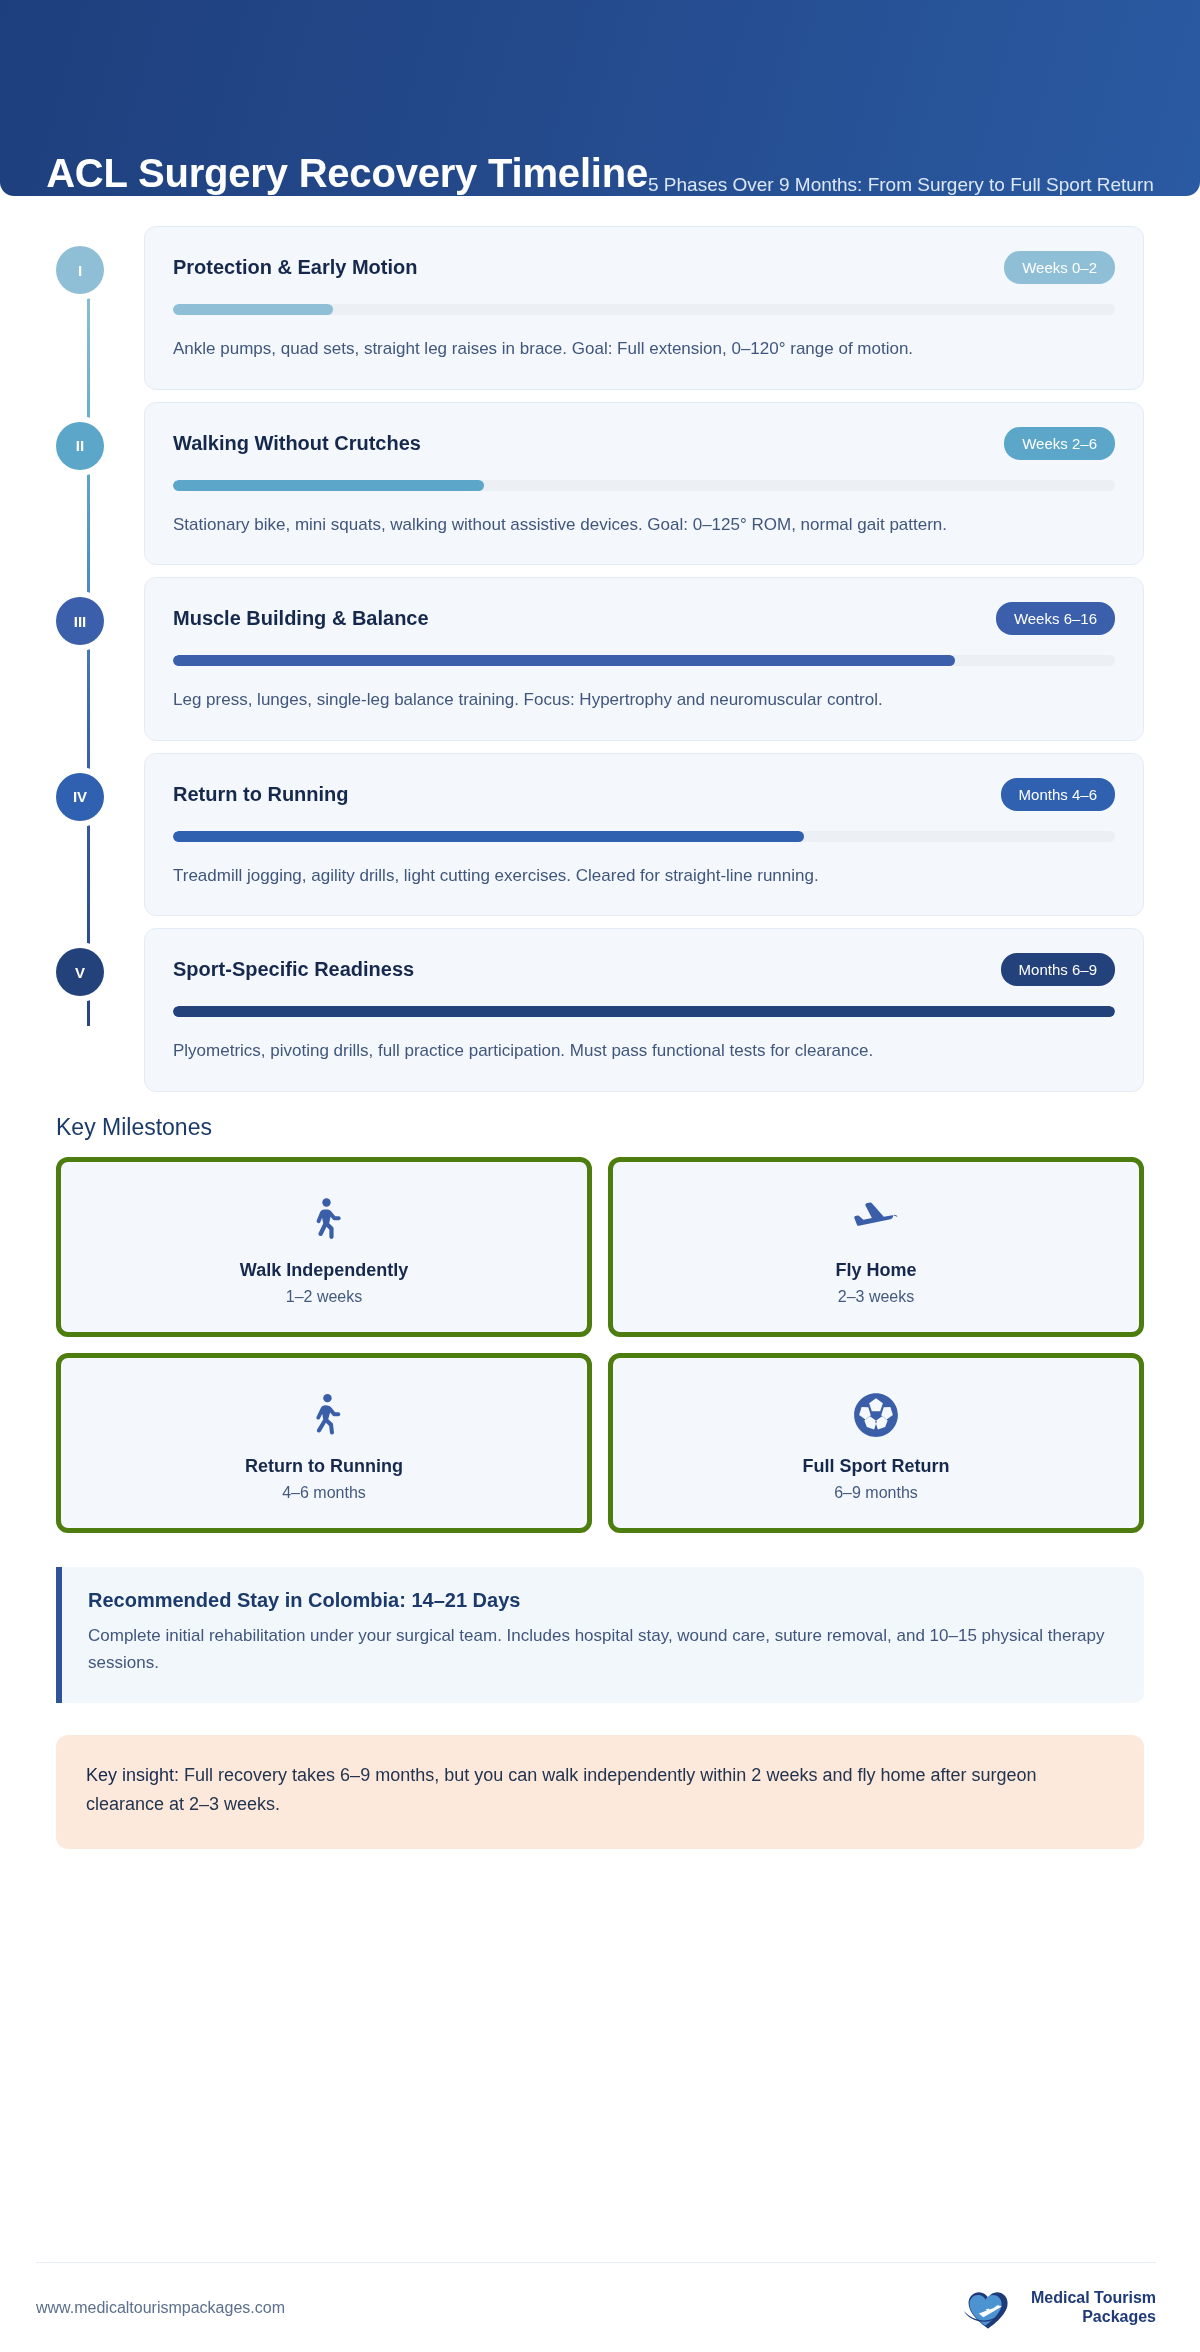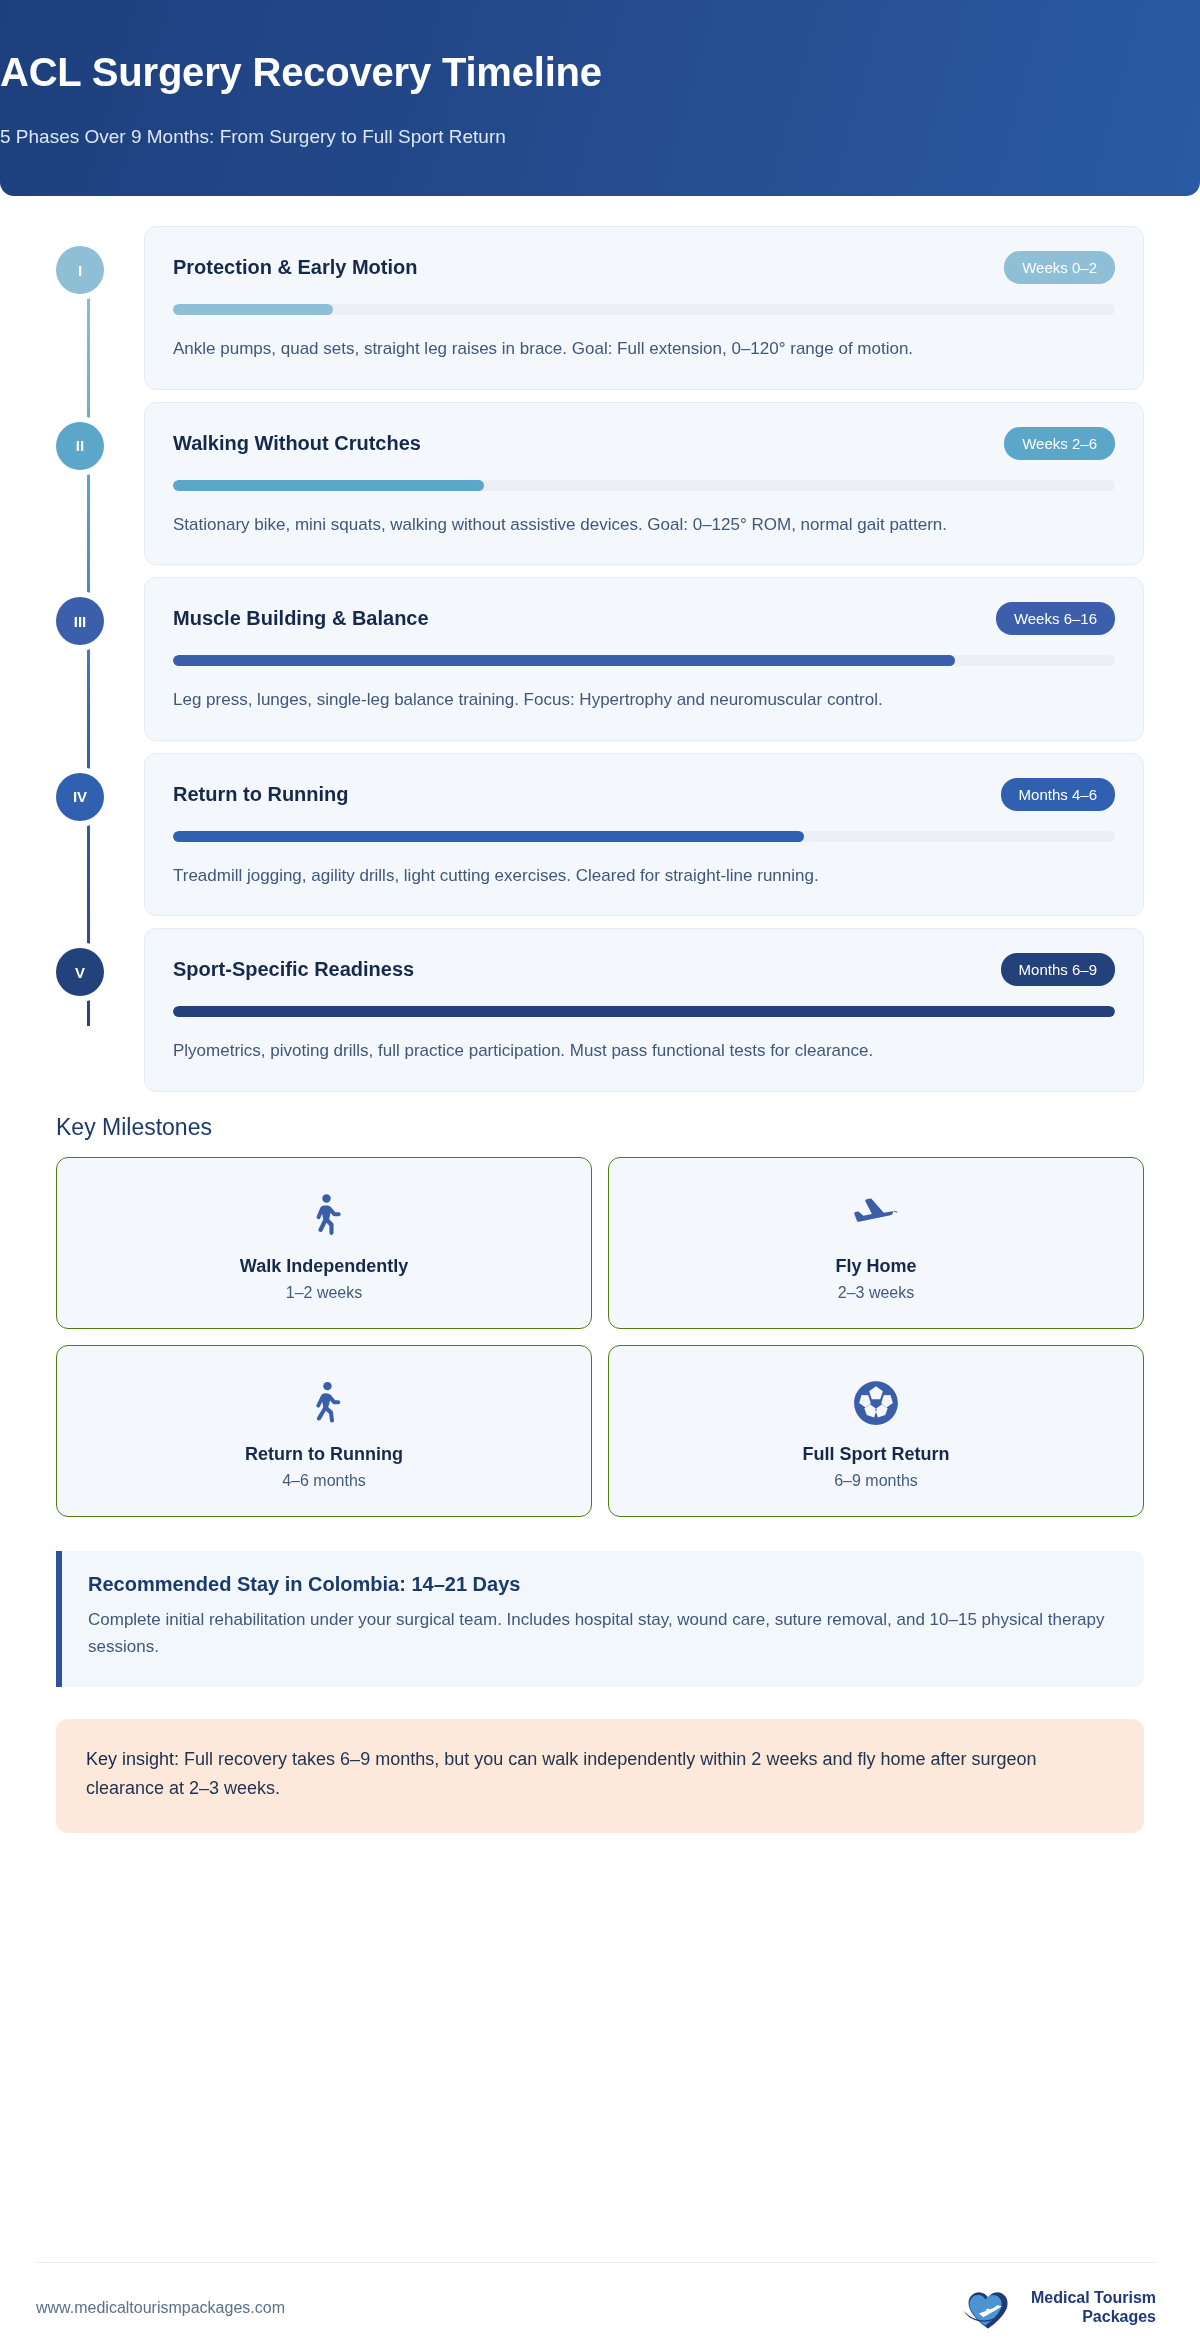--- a/index.html
+++ b/index.html
@@ -12,22 +12,22 @@
     overflow:hidden;
   }
 
   .page { width:1200px; height:2352px; position:relative; background:#ffffff; }
 
   
   .header {
     height:196px;
     background:linear-gradient(105deg,#1e3f7d 0%,#244a8c 45%,#2a5aa2 100%);
     border-radius:0 0 14px 14px;
-    display:flex; flex-direction:column;
-    align-items:flex-start; justify-content:center;
+    display:flex; flex-direction:row;
+    align-items:flex-end; justify-content:center;
     text-align:center;
   }
   .header h1 {
     color:#ffffff;
     font-size:40px;
     font-weight:bold;
     letter-spacing:-0.2px;
     line-height:1.15;
   }
   .header .sub {
@@ -93,21 +93,21 @@
     font-size:23px; font-weight:normal; color:#1b3a6b;
   }
   .ms-grid {
     margin:0 56px;
     display:grid;
     grid-template-columns:1fr 1fr;
     gap:16px;
   }
   .ms-card {
     background:#f4f8fc;
-    border:1px solid #4d7c0f;
+    border:5px solid #4d7c0f;
     border-radius:12px;
     padding:28px 10px 26px 10px;
     text-align:center;
   }
   .ms-icon { height:58px; display:flex; align-items:center; justify-content:center; }
   .ms-icon svg { fill:#3a5fa8; }
   .ms-label { margin-top:12px; font-size:18px; font-weight:bold; color:#16294d; }
   .ms-time { margin-top:7px; font-size:16px; color:#44597e; }
 
   

